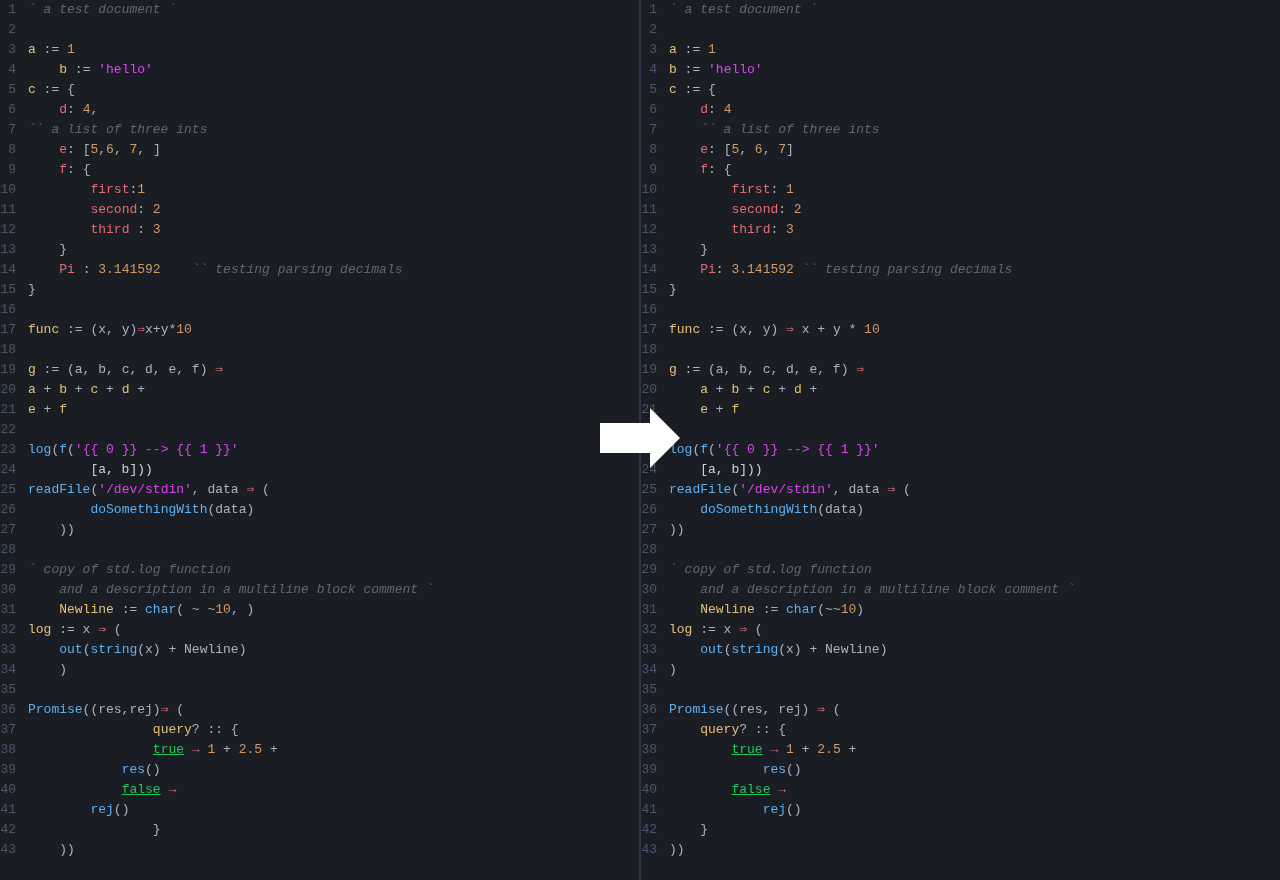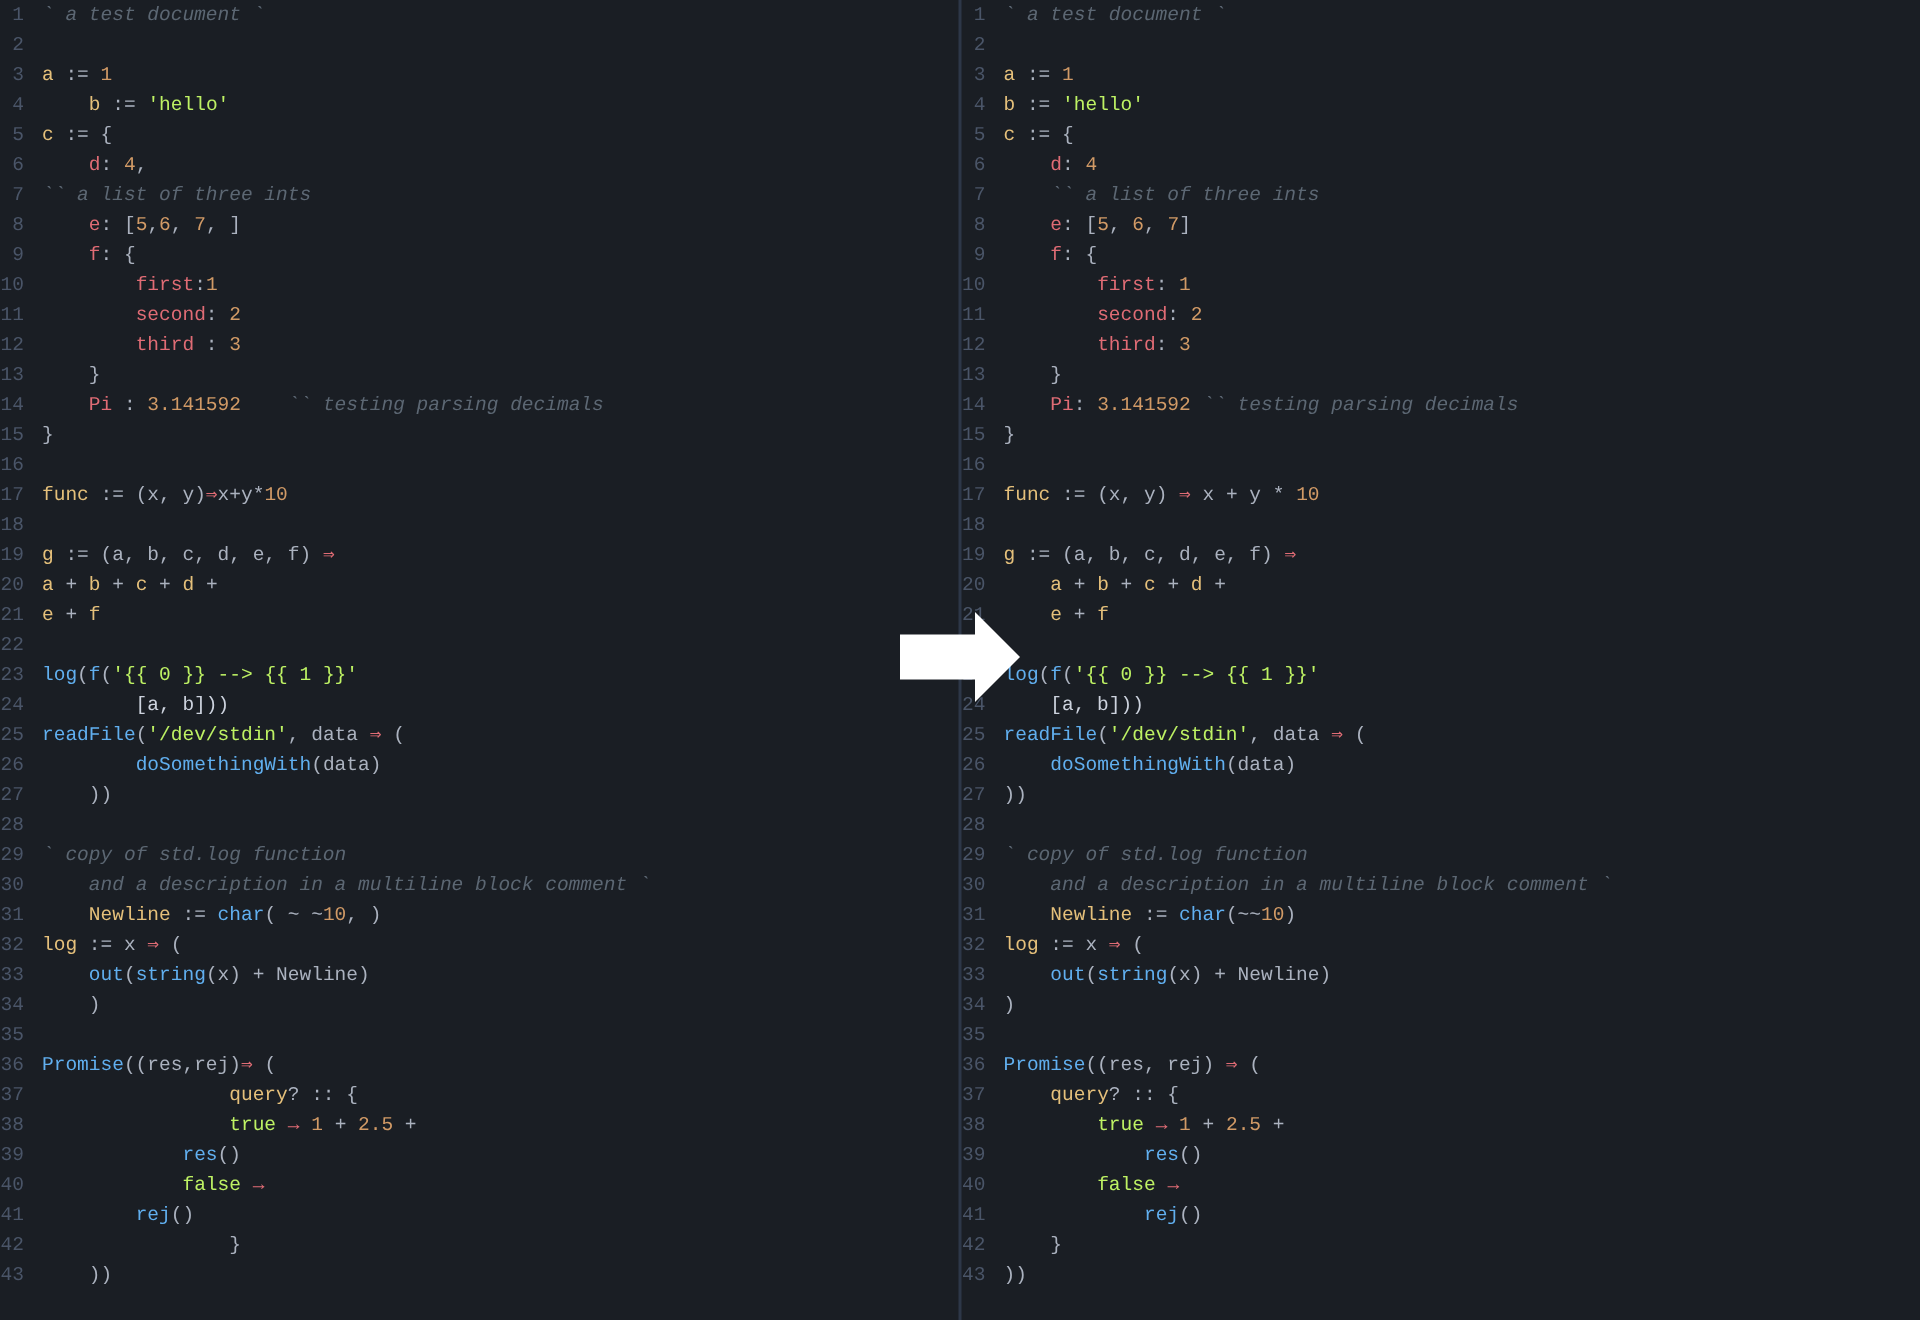--- a/index.html
+++ b/index.html
@@ -39,22 +39,22 @@
       padding-right: 12px;
       user-select: none;
       flex-shrink: 0;
     }
     .line-content {
       flex: 1;
       white-space: pre;
     }
     
     .c-comment { color: #5c6773; font-style: italic; }
-    .c-keyword { color: #bef264; }
-    .c-string { color: #bef264; }
+    .c-keyword { color: #22c55e; text-decoration: underline; }
+    .c-string { color: #d946ef; }
     .c-number { color: #d19a66; }
     .c-func { color: #61afef; }
     .c-var { color: #e5c07b; }
     .c-arrow { color: #e06c75; }
     .c-key { color: #e06c75; }
     .c-normal { color: #abb2bf; }
 
     .divider {
       width: 2px;
       background: #2d3748;

